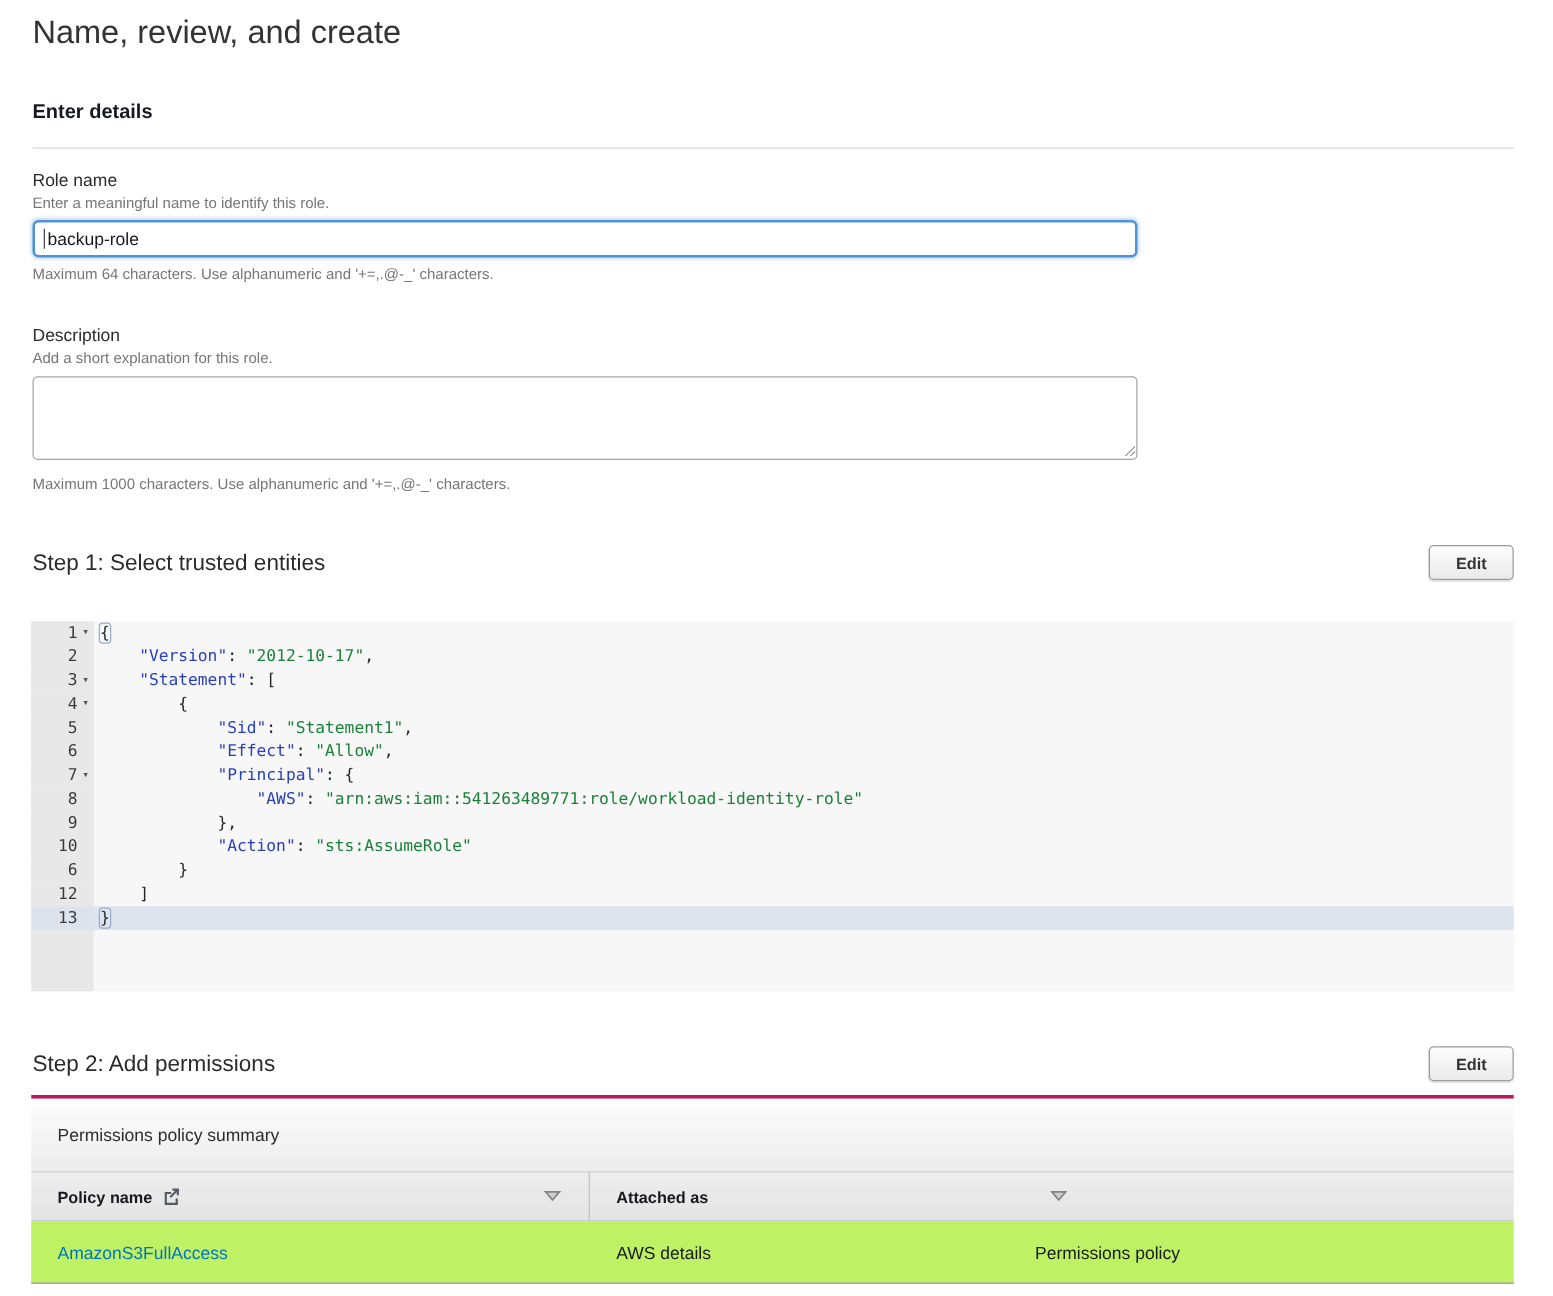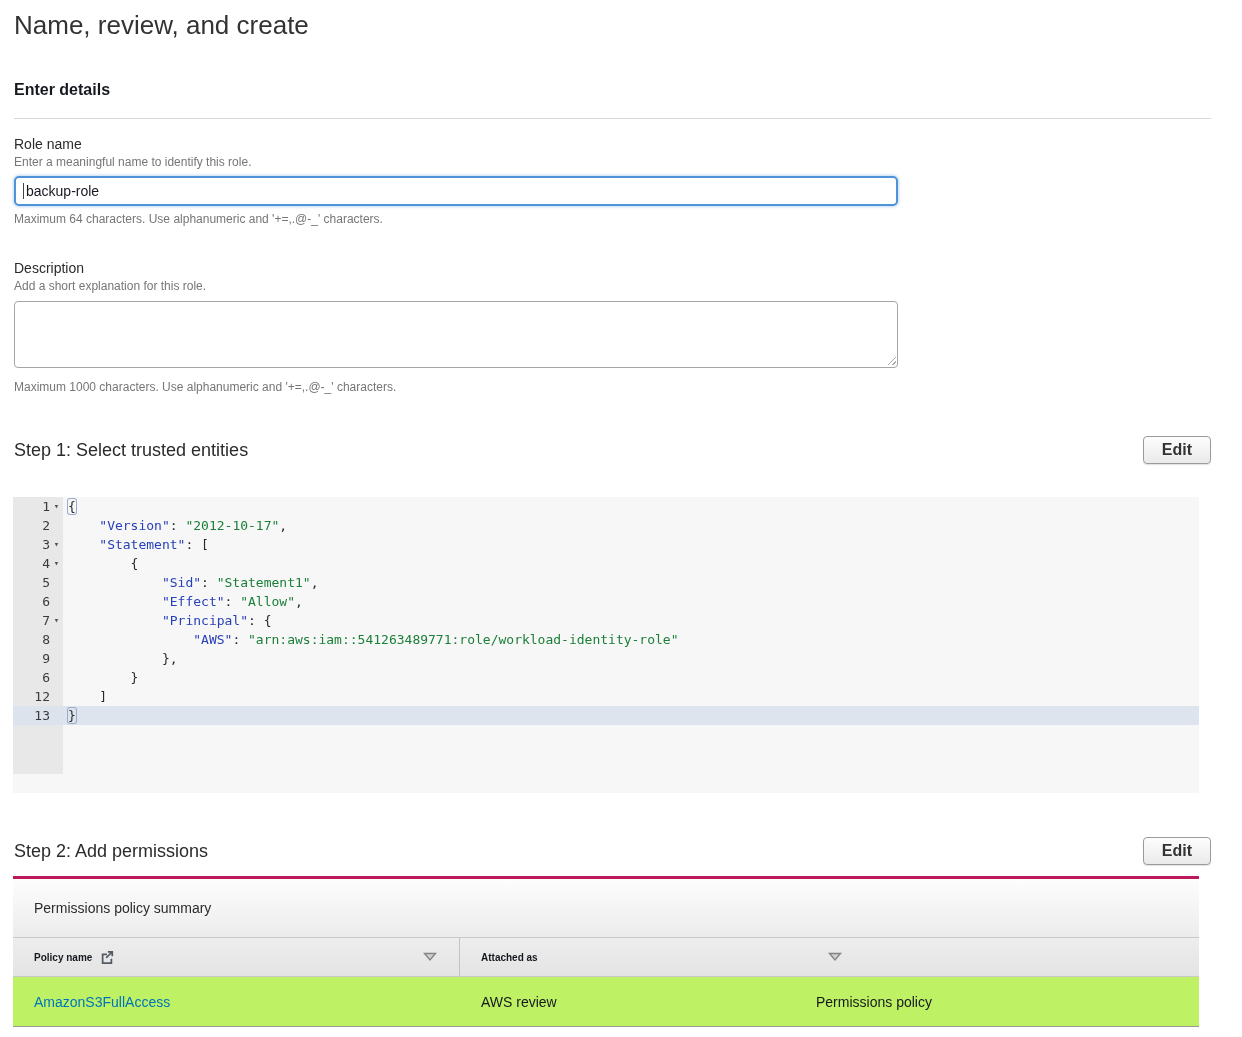--- a/index.html
+++ b/index.html
@@ -2,21 +2,21 @@
 <html><head>
 <meta charset="utf-8">
 <style>
   * { box-sizing: border-box; }
   html,body { margin:0; padding:0; }
   body {
     width:1242px; height:1037px; background:#fff;
     font-family:"Liberation Sans", sans-serif; color:#16191f;
     overflow:hidden;
   }
-  .container { padding:10px 31px 0 14px; }
+  .container { padding:10px 31px 0 26px; }
 
   .page-title { font-size:26px; font-weight:400; color:#333; line-height:31px; margin:0; }
 
   .section-heading { margin-top:40px; font-size:16px; font-weight:bold; color:#16191f; line-height:17px; }
   .divider { margin-top:20px; border:none; border-top:1px solid #d5d9d9; height:0; }
 
   .field-label { margin-top:18px; font-size:14px; color:#2b2b2b; line-height:15px; }
   .field-helper { margin-top:4px; font-size:12px; color:#767676; line-height:13px; }
   .field-hint { margin-top:7px; font-size:12px; color:#767676; line-height:13px; }
 
@@ -41,21 +41,21 @@
     background:repeating-linear-gradient(-45deg, transparent, transparent 2px, #a9a9a9 2px, #a9a9a9 3px);
     clip-path:polygon(100% 0, 100% 100%, 0 100%);
   }
 
   .step-row { display:flex; justify-content:space-between; align-items:flex-start; }
   .step1-row { margin-top:42px; }
   .step2-row { margin-top:44px; }
   .step-heading { font-size:18px; font-weight:400; color:#2b2b2b; line-height:22px; padding-top:3px; }
   .edit-button {
     min-width:68px; height:28px; padding:0 18px; cursor:pointer;
-    font-family:"Liberation Sans", sans-serif; font-size:16px; font-weight:bold; color:#333;
+    font-family:"Liberation Sans", sans-serif; font-size:13px; font-weight:bold; color:#333;
     background:linear-gradient(#fdfdfd, #eaeaea); border:1px solid #9b9b9b; border-radius:4px;
     box-shadow:0 1px 1px rgba(0,0,0,0.12);
   }
 
   
   .policy-editor { margin-top:33px; margin-left:-1px; width:1186px; height:296px; background:#f7f7f7; }
   .code-row { display:flex; height:19px; }
   .code-row.active .code-content { background:#dde4ee; }
   .code-row.active .gutter-cell { background:#dde3ec; }
   .gutter-cell {
@@ -80,21 +80,21 @@
 
   
   .permissions-panel { margin-top:11px; margin-left:-1px; width:1186px; border-top:3px solid #be185d; }
   .panel-header {
     height:58px; background:linear-gradient(#fdfdfd, #ececec);
     display:flex; align-items:center; padding-left:21px;
     font-size:14px; color:#2b2b2b;
   }
   .perm-table-head { display:flex; height:40px; background:linear-gradient(#ededed,#e4e4e4);
     border-top:1px solid #c9c9c9; border-bottom:1px solid #c9c9c9; }
-  .head-cell { display:flex; align-items:center; padding:0 22px 0 21px; font-size:10px; font-weight:bold; color:#16191f; cursor:pointer; }
+  .head-cell { display:flex; align-items:center; padding:0 22px 0 21px; font-size:13px; font-weight:bold; color:#16191f; cursor:pointer; }
   .head-cell .label-wrap { display:flex; align-items:center; gap:8px; flex:1; }
   .head-sep { border-right:1px solid #c3c3c3; }
   .perm-table-row { display:flex; height:50px; background:#bef264; border-bottom:1px solid #999; align-items:center; font-size:14px; color:#16191f; }
   .row-cell { padding:0 22px 0 21px; }
   .policy-link { color:#0073bb; text-decoration:none; cursor:pointer; }
   .filter-icon { flex:0 0 auto; }
 </style>
 </head>
 <body>
 
@@ -183,20 +183,27 @@
             <span class="fold-box"></span>
           </div>
           <pre class="code-content"><span class="tok-punct">                </span><span class="tok-key">"AWS"</span><span class="tok-punct">: </span><span class="tok-string">"arn:aws:iam::541263489771:role/workload-identity-role"</span></pre>
         </div>
         <div class="code-row">
           <div class="gutter-cell">
             <span class="line-num">9</span>
             <span class="fold-box"></span>
           </div>
           <pre class="code-content"><span class="tok-punct">            },</span></pre>
+        </div>
+        <div class="code-row">
+          <div class="gutter-cell">
+            <span class="line-num">10</span>
+            <span class="fold-box"></span>
+          </div>
+          <pre class="code-content"><span class="tok-punct">            </span><span class="tok-key">"Action"</span><span class="tok-punct">: </span><span class="tok-string">"sts:AssumeRole"</span></pre>
         </div>
         <div class="code-row">
           <div class="gutter-cell">
             <span class="line-num">6</span>
             <span class="fold-box"></span>
           </div>
           <pre class="code-content"><span class="tok-punct">        }</span></pre>
         </div>
         <div class="code-row">
           <div class="gutter-cell">
@@ -244,19 +251,19 @@
             <span>Attached as</span>
           </span>
           <svg width="14" height="10" viewBox="0 0 14 10" class="filter-icon">
             <path d="M1.5 1.5 L12.5 1.5 L7 8 Z" fill="#cfcfcf" stroke="#848484" stroke-width="1.4"></path>
           </svg>
         </div>
       </div>
     <div>
         <div class="perm-table-row">
           <div class="row-cell" style="width: 447px; flex: 0 0 447px;"><a class="policy-link">AmazonS3FullAccess</a></div>
-          <div class="row-cell" style="width: 335px; flex: 0 0 335px;">AWS review</div>
+          <div class="row-cell" style="width: 335px; flex: 0 0 335px;">AWS details</div>
           <div class="row-cell" style="width: 404px; flex: 0 0 404px;">Permissions policy</div>
         </div>
       </div>
   </div>
 
 </div>
 
 </body></html>

